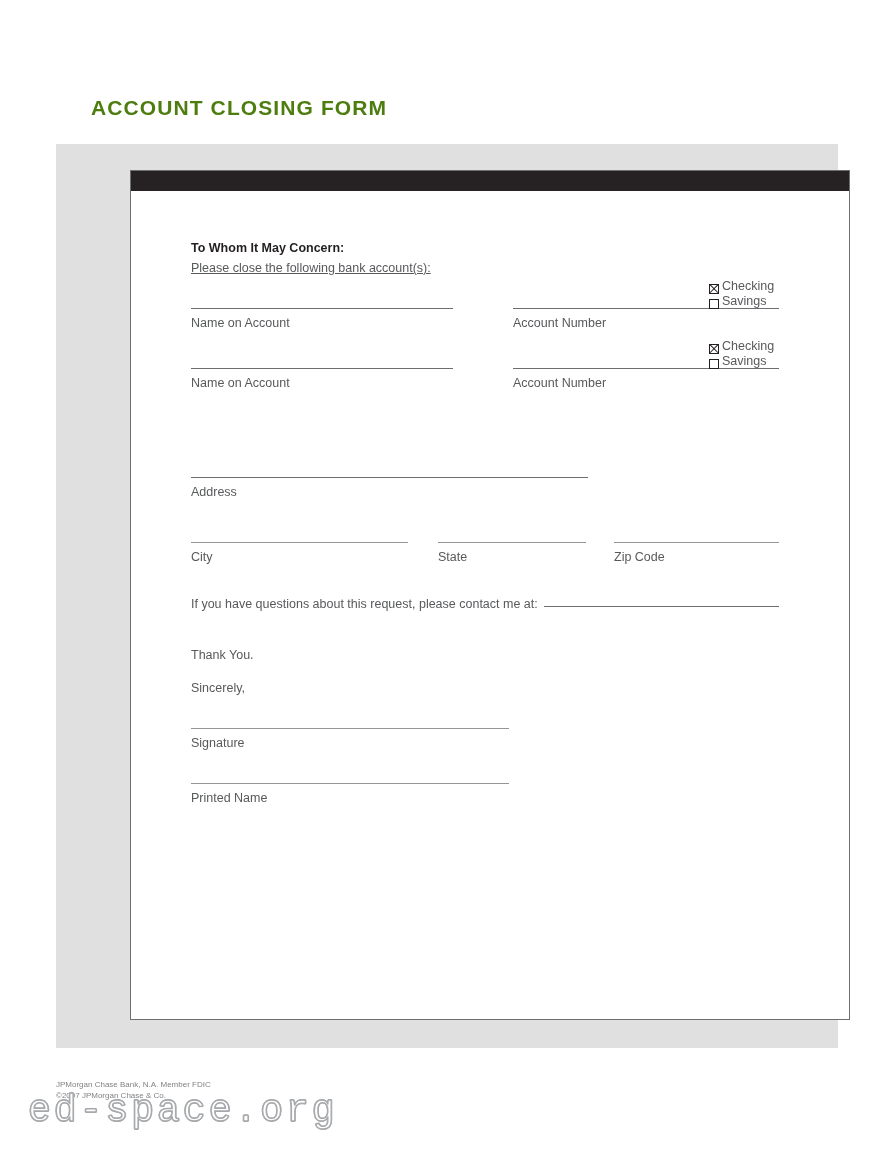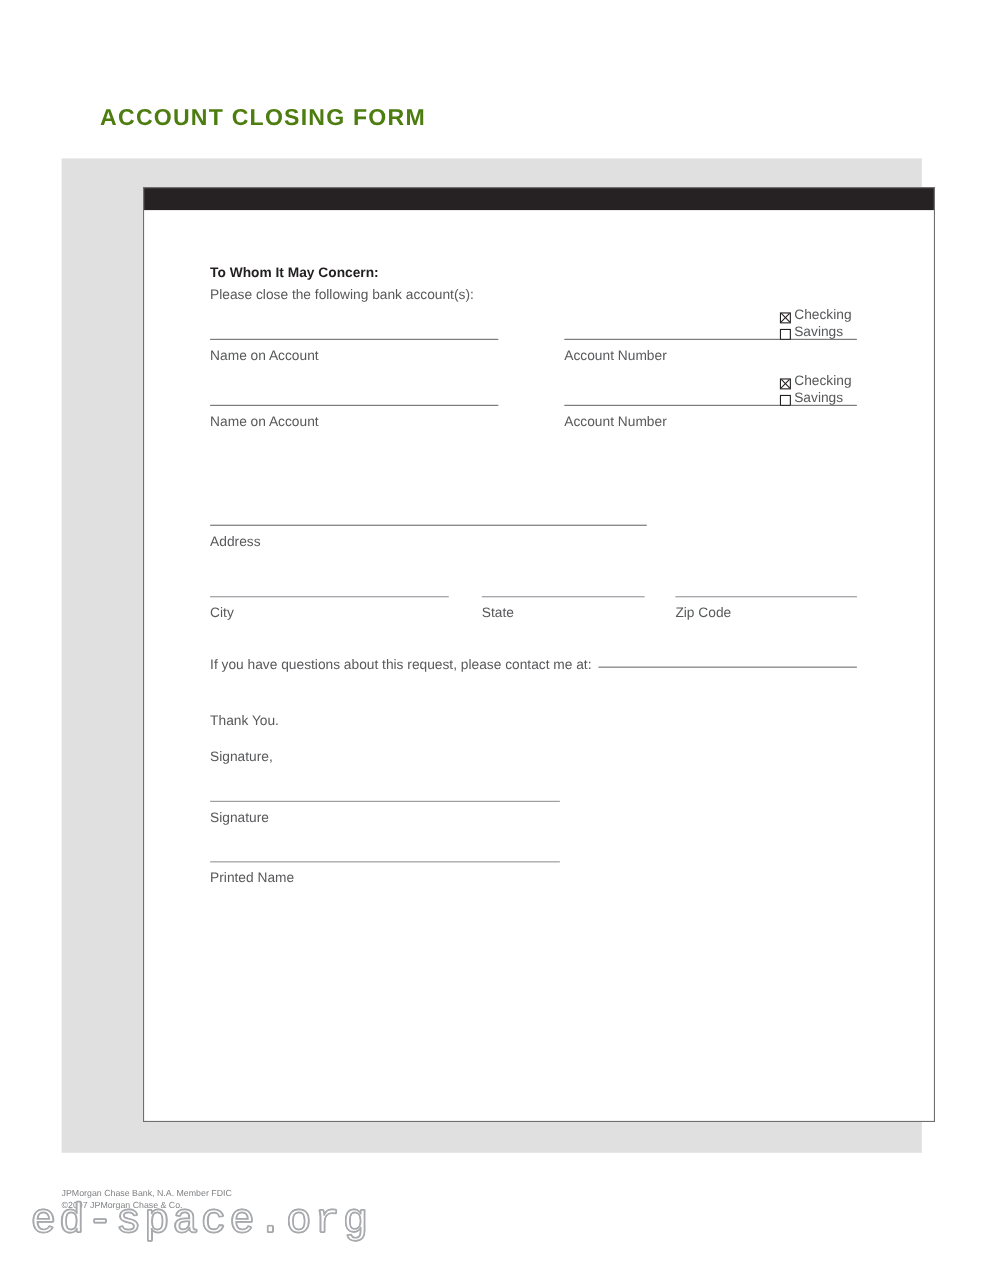--- a/index.html
+++ b/index.html
@@ -77,20 +77,21 @@
   .salutation {
     left: 60px;
     top: 70px;
     font-weight: bold;
     color: #231f20;
     font-size: 12.5px;
   }
   .intro {
     left: 60px;
     top: 90px;
+    text-decoration: underline;
   }
 
   
   .rule {
     position: absolute;
     border-bottom: 1px solid #6d6e71;
     height: 0;
   }
   .rule.thin {
     border-bottom: 1px solid #939598;
@@ -230,21 +231,21 @@
     <div class="fieldlabel" style="left:307px; top:379px;text-align:right;">State</div>
 
     <div class="rule thin" style="left:483px; top:371px; width:165px;"></div>
     <div class="fieldlabel" style="left:483px; top:379px;">Zip Code</div>
 
     <div class="txt" style="left:60px; top:426px;">If you have questions about this request, please contact me at:</div>
     <div class="rule" style="left:413px; top:435px; width:235px;"></div>
 
     <div class="txt" style="left:60px; top:477px;text-align:right;">Thank You.</div>
 
-    <div class="txt" style="left:60px; top:510px;">Signature,</div>
+    <div class="txt" style="left:60px; top:510px;">Sincerely,</div>
 
     <div class="rule thin" style="left:60px; top:557px; width:318px;"></div>
     <div class="fieldlabel" style="left:60px; top:565px;">Signature</div>
 
     <div class="rule thin" style="left:60px; top:612px; width:318px;"></div>
     <div class="fieldlabel" style="left:60px; top:620px;">Printed Name</div>
 
   </div>
 </div>
 

